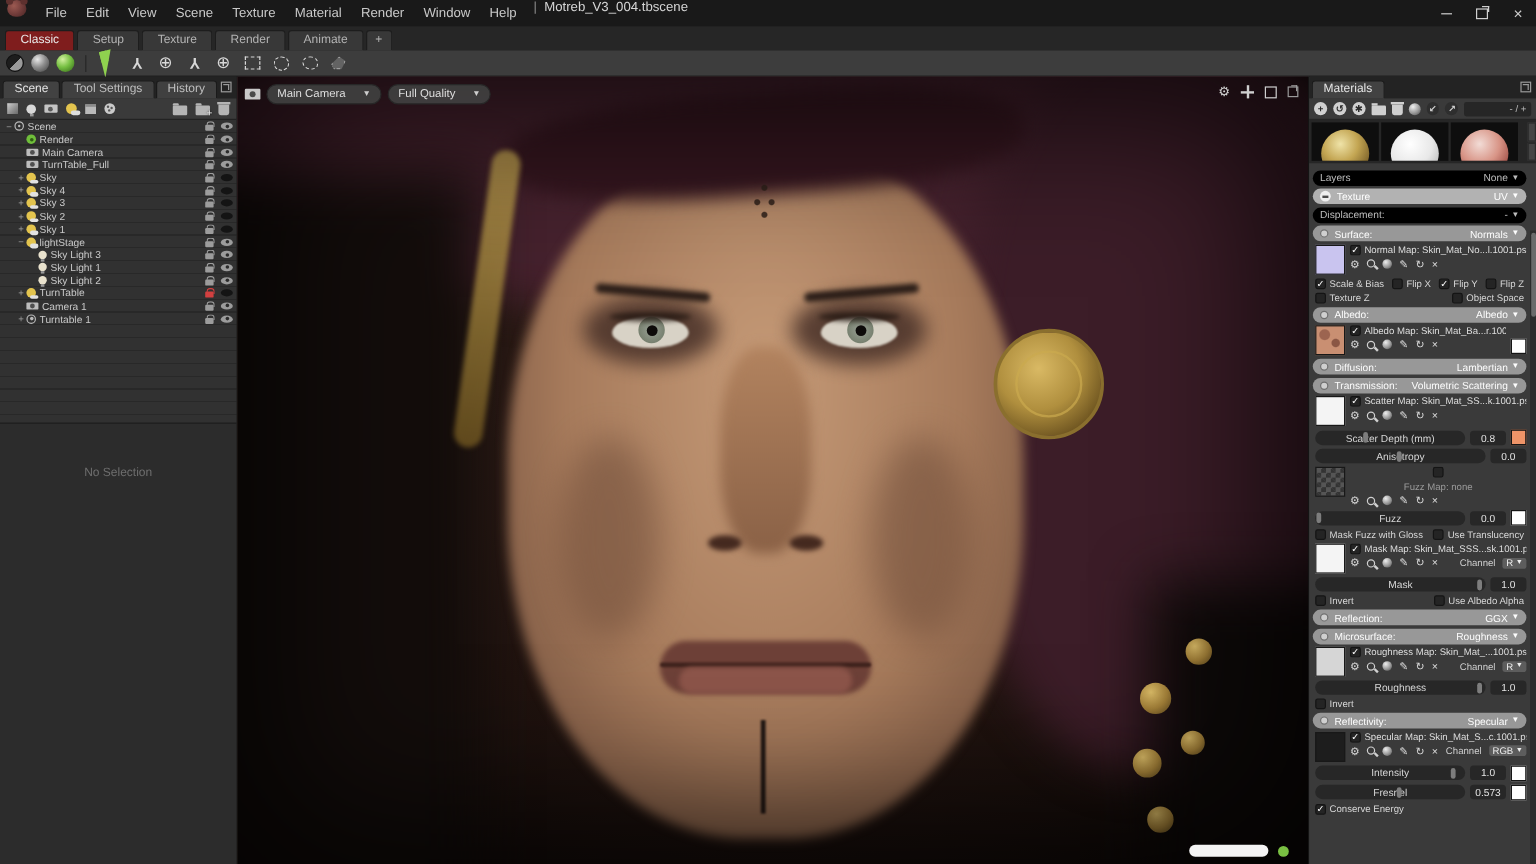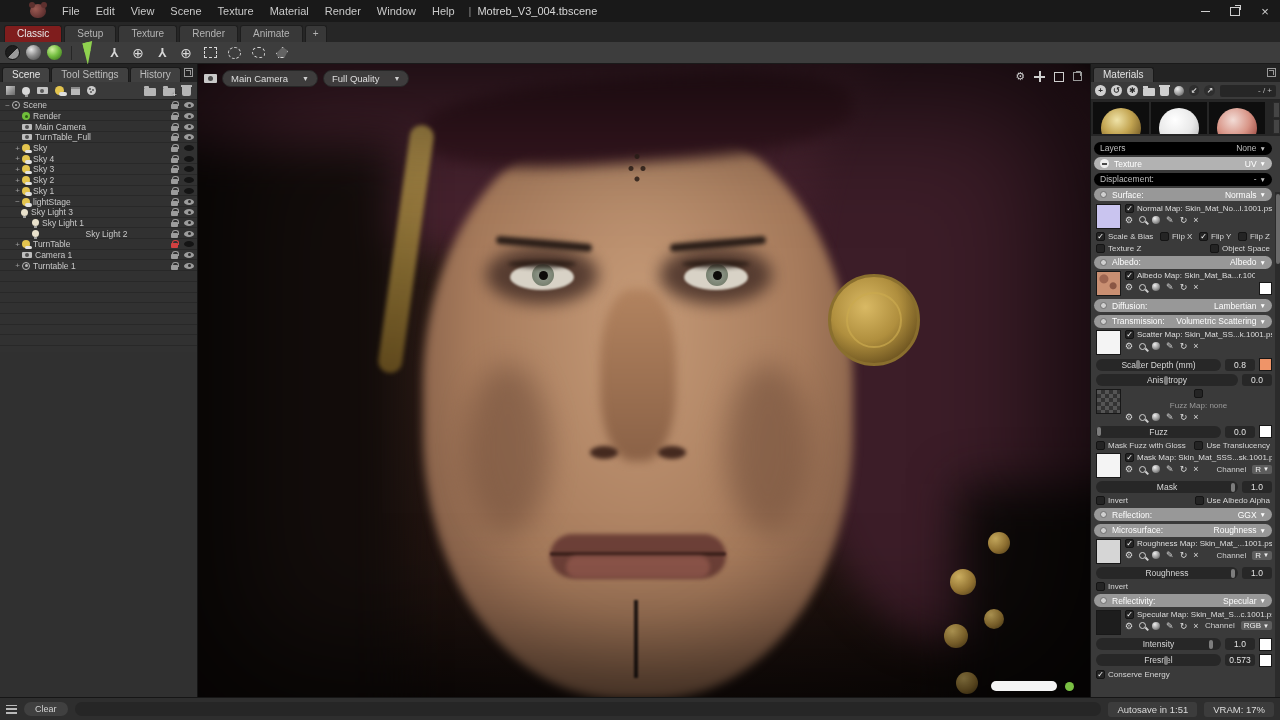--- a/index.html
+++ b/index.html
@@ -1,22 +1,22 @@
 <!DOCTYPE html>
 <html><head>
 <meta charset="utf-8">
 <style>
   * { margin:0; padding:0; box-sizing:border-box; }
   html,body { width:1280px; height:720px; overflow:hidden; background:#1b1b1b;
     font-family:"Liberation Sans","DejaVu Sans",sans-serif; }
   #app { position:relative; width:1280px; height:720px; display:flex; flex-direction:column; }
 
   
-  .titlebar { height:22px; background:#191919; display:flex; align-items:center; color:#c9c9c9;
-    font-size:11px; flex:0 0 auto;padding-left:24px; }
+  .titlebar { height:22px; background:#191919; display:flex; align-items:flex-start; color:#c9c9c9;
+    font-size:11px; flex:0 0 auto; }
   .logo { width:16px; height:14px; margin:0 8px 0 6px; border-radius:50% 50% 46% 46%;
     background:radial-gradient(circle at 35% 35%, #9c5a52 0%, #6e3a38 55%, #472423 100%); position:relative; }
   .logo::before,.logo::after{ content:""; position:absolute; top:-2px; width:6px; height:6px; border-radius:50%;
     background:#5d302e;}
   .logo::before{left:-1px;} .logo::after{right:-1px;}
   .menu-item { padding:0 8px; height:22px; line-height:22px; cursor:default; }
   .title-sep { color:#8a8a8a; padding:0 6px; }
   .doc-title { color:#d6d6d6; }
   .win-controls { margin-left:auto; display:flex; align-items:center; height:22px; }
   .win-btn { width:30px; height:22px; display:flex; align-items:center; justify-content:center; color:#cfcfcf; }
@@ -416,35 +416,35 @@
             <span class="lock"></span>
             <span class="eye closed"></span>
           </div>
           <div class="tree-row" style="padding-left: 13px;">
             <span class="exp">−</span>
             <span class="ti ti-sky"></span>
             <span class="tree-label">lightStage</span>
             <span class="lock"></span>
             <span class="eye open"></span>
           </div>
-          <div class="tree-row" style="padding-left: 12px;">
+          <div class="tree-row" style="padding-left: 23px;">
             <span class="exp"></span>
             <span class="ti ti-bulb"></span>
             <span class="tree-label">Sky Light 3</span>
             <span class="lock"></span>
             <span class="eye open"></span>
           </div>
           <div class="tree-row" style="padding-left: 23px;">
             <span class="exp"></span>
             <span class="ti ti-bulb"></span>
             <span class="tree-label">Sky Light 1</span>
             <span class="lock"></span>
             <span class="eye open"></span>
           </div>
-          <div class="tree-row" style="padding-left: 23px; text-align: center;">
+          <div class="tree-row" style="padding-left: 23px;">
             <span class="exp"></span>
             <span class="ti ti-bulb"></span>
             <span class="tree-label">Sky Light 2</span>
             <span class="lock"></span>
             <span class="eye open"></span>
           </div>
           <div class="tree-row" style="padding-left: 13px;">
             <span class="exp">+</span>
             <span class="ti ti-sky"></span>
             <span class="tree-label">TurnTable</span>
@@ -459,20 +459,23 @@
             <span class="eye open"></span>
           </div>
           <div class="tree-row" style="padding-left: 13px;">
             <span class="exp">+</span>
             <span class="ti ti-turntable"></span>
             <span class="tree-label">Turntable 1</span>
             <span class="lock"></span>
             <span class="eye open"></span>
           </div>
         </div>
+      <div class="no-selection">
+        <span>No Selection</span>
+      </div>
     </div>
 
     <div class="viewport">
       <div class="vp-shape turban-top"></div>
       <div class="vp-shape turban-right"></div>
       <div class="vp-shape dark-left"></div>
       <div class="vp-shape dark-right-low"></div>
       <div class="vp-shape face"></div>
       <div class="vp-shape headband"></div>
       <div class="vp-shape gold-trim"></div>
@@ -849,24 +852,13 @@
               <span>Conserve Energy</span>
             </span>
           </div>
         </div>
       <div class="mat-scrollbar">
           <div class="sthumb"></div>
         </div>
     </div>
   </div>
 
-  <div class="bottombar">
-    <span class="bb-lines">
-        <span></span>
-        <span></span>
-        <span></span>
-      </span>
-    <span class="bb-btn">Clear</span>
-    <span class="bb-input"></span>
-    <span class="bb-stat">Autosave in 1:51</span>
-    <span class="bb-stat">VRAM: 17%</span>
-  </div>
 </div>
 
 </body></html>

